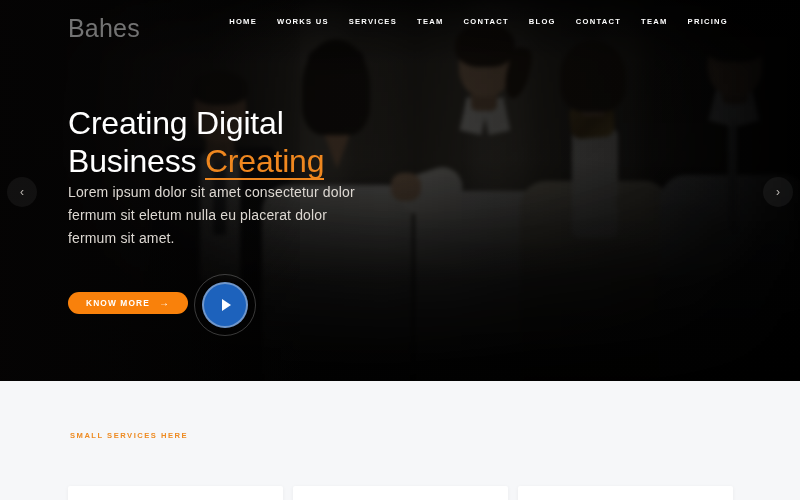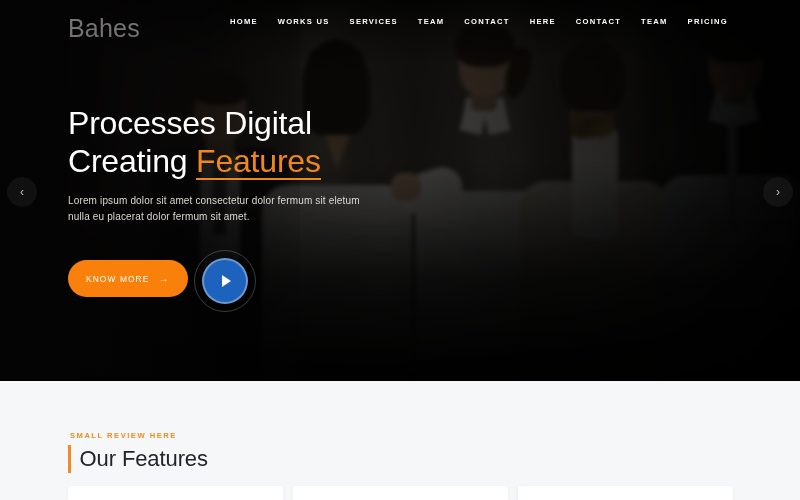--- a/index.html
+++ b/index.html
@@ -121,27 +121,27 @@
   .menu { position:absolute; right:62px; top:17px; display:flex; gap:0; align-items:center; }
   .menu a { color:#ffffff; font-size:7.6px; letter-spacing:1.25px; text-decoration:none;
             font-weight:700; padding:0 10px; white-space:nowrap; }
 
   
   .hero-content { position:absolute; left:68px; top:104px; width:340px; z-index:35; }
   .h1 { font-size:32px; line-height:1.20; color:#ffffff; font-weight:400; letter-spacing:-0.2px; }
   .h1 .accent { color:#ef871f; position:relative; display:inline-block; }
   .h1 .accent:after { content:""; position:absolute; left:0; right:0; bottom:1px;
                       height:1.6px; background:#ef871f; }
-  .lead { margin-top:12px; font-size:10px; line-height:1.66; color:#ddd8d2;
+  .lead { font-size:14px; line-height:1.66; color:#ddd8d2;
           letter-spacing:0.15px; max-width:310px; }
 
   .cta-row { margin-top:20px; display:flex; align-items:center; gap:0; }
   .btn-know { display:inline-flex; align-items:center; gap:9px;
               background:#f9810b; color:#ffffff; border:none; border-radius:22px;
-              padding:0 18px; height:37px; font-size:8.4px; font-weight:400;
+              padding:0 18px; height:22px; font-size:8.4px; font-weight:700;
               letter-spacing:1.1px; cursor:pointer; }
   .btn-know .arr { font-size:10px; line-height:1; }
 
   .play-wrap { position:relative; width:62px; height:62px; margin-left:6px; margin-top:4px;
                display:flex; align-items:center; justify-content:center; }
   .play-ring { position:absolute; inset:0; border-radius:50%; border:1px solid rgba(255,255,255,0.22); }
   .play-btn { position:relative; width:46px; height:46px; border-radius:50%;
               background:#1d62bc; border:2px solid rgba(180,195,215,0.55);
               display:flex; align-items:center; justify-content:center; cursor:pointer; }
   .play-tri { width:0; height:0; margin-left:3px;
@@ -244,31 +244,31 @@
     </div>
 
     <nav class="nav">
       <div class="logo">Bahes</div>
       <div class="menu">
         <a href="#">HOME</a>
         <a href="#">WORKS US</a>
         <a href="#">SERVICES</a>
         <a href="#">TEAM</a>
         <a href="#">CONTACT</a>
-        <a href="#">HERE</a>
+        <a href="#">BLOG</a>
         <a href="#">CONTACT</a>
         <a href="#">TEAM</a>
         <a href="#">PRICING</a>
       </div>
     </nav>
 
     <div class="hero-content">
       <h1 class="h1">
-        <span>Processes Digital</span><br>
-        <span>Creating </span><span class="accent">Features</span>
+        <span>Creating Digital</span><br>
+        <span>Business </span><span class="accent">Creating</span>
       </h1>
       <p class="lead">Lorem ipsum dolor sit amet consectetur dolor fermum sit eletum nulla eu placerat dolor fermum sit amet.</p>
 
       <div class="cta-row">
         <button class="btn-know">
           <span>KNOW MORE</span>
           <span class="arr">→</span>
         </button>
 
         <div class="play-wrap">
@@ -282,25 +282,21 @@
 
     <div class="slider-arrow arrow-prev">
       <span>‹</span>
     </div>
     <div class="slider-arrow arrow-next">
       <span>›</span>
     </div>
   </section>
 
   <section class="features">
-    <div class="feat-small">SMALL REVIEW HERE</div>
-    <div class="feat-title-wrap">
-      <div class="feat-bar"></div>
-      <div class="feat-title">Our Features</div>
-    </div>
+    <div class="feat-small">SMALL SERVICES HERE</div>
     <div class="cards">
       <div class="card"></div>
       <div class="card"></div>
       <div class="card"></div>
     </div>
   </section>
 
 </div>
 
 </body></html>

